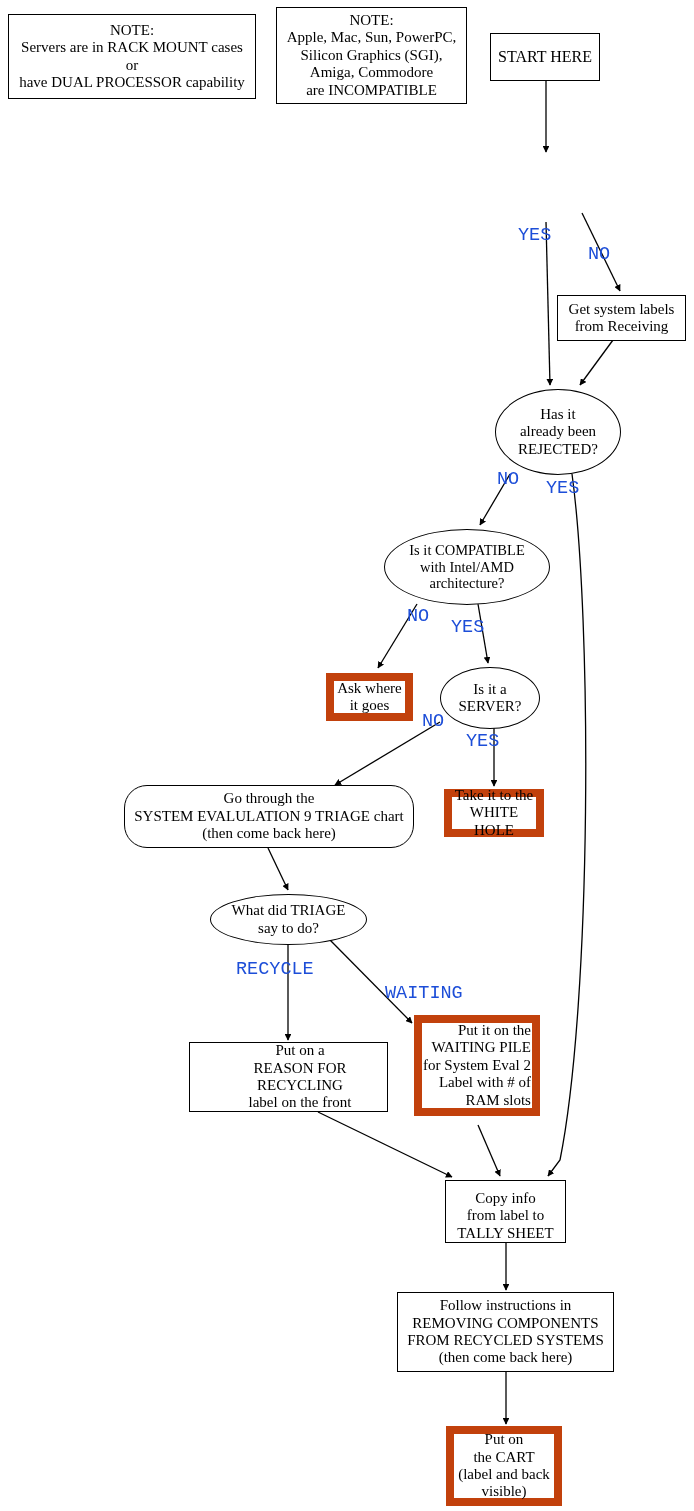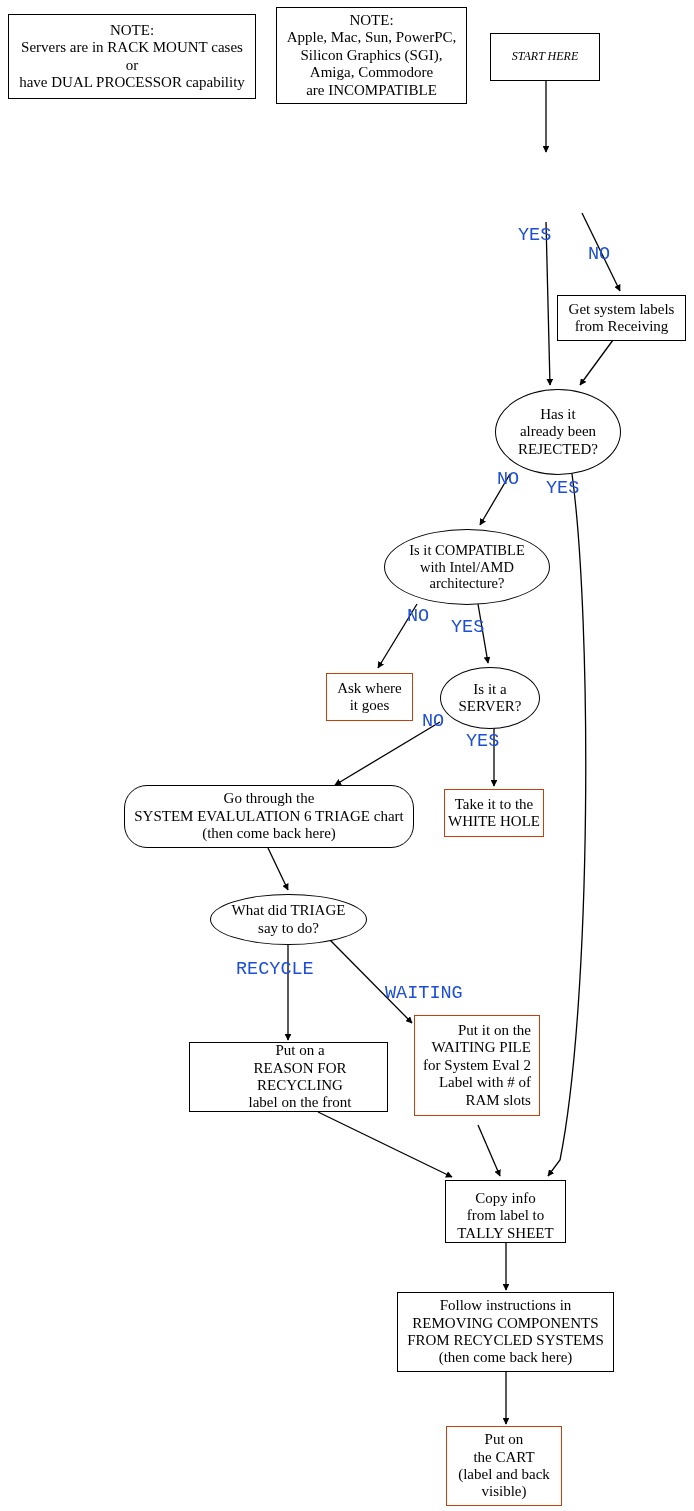--- a/index.html
+++ b/index.html
@@ -31,39 +31,39 @@
     justify-content: center;
     text-align: center;
     color: #000000;
     background: #ffffff;
     line-height: 1.16;
   }
   .box {
     border: 1px solid #000000;
   }
   .box.thick {
-    border: 1px solid #c2410c;
+    border: 8px solid #c2410c;
   }
   .ellipse {
     border: 1px solid #000000;
     border-radius: 50%;
   }
   .note {
     border: 1px solid #000000;
   }
   .edge-label {
     position: absolute;
     color: #1d4ed8;
     white-space: nowrap;
     line-height: 1;
     font-family: Liberation Mono, monospace;
   }
   .t14 { font-size: 14.5px; }
   .t15 { font-size: 15px; }
-  .t16 { font-size: 12px; font-style: italic; }
+  .t16 { font-size: 16px; }
   .t18 { font-size: 18.5px; }
 </style>
 </head>
 <body>
 
 <div id="page">
 
   <svg class="edges" viewBox="0 0 694 1511">
     <defs>
       <marker id="arrow" viewBox="0 0 10 10" refX="9" refY="5" markerWidth="5.2" markerHeight="5.2" orient="auto-start-reverse">
@@ -174,21 +174,21 @@
   <div class="node box thick t15" style="left:444px; top:789px; width:100px; height:48px;">
     <div>
       <div>Take it to the</div>
       <div>WHITE HOLE</div>
     </div>
   </div>
 
   <div class="node box t15" style="left:124px; top:785px; width:290px; height:63px;border-radius:23px;">
     <div>
       <div>Go through the</div>
-      <div>SYSTEM EVALULATION 6 TRIAGE chart</div>
+      <div>SYSTEM EVALULATION 9 TRIAGE chart</div>
       <div>(then come back here)</div>
     </div>
   </div>
 
   <div class="node ellipse t15" style="left:210px; top:894px; width:157px; height:51px;">
     <div>
       <div>What did TRIAGE</div>
       <div>say to do?</div>
     </div>
   </div>

